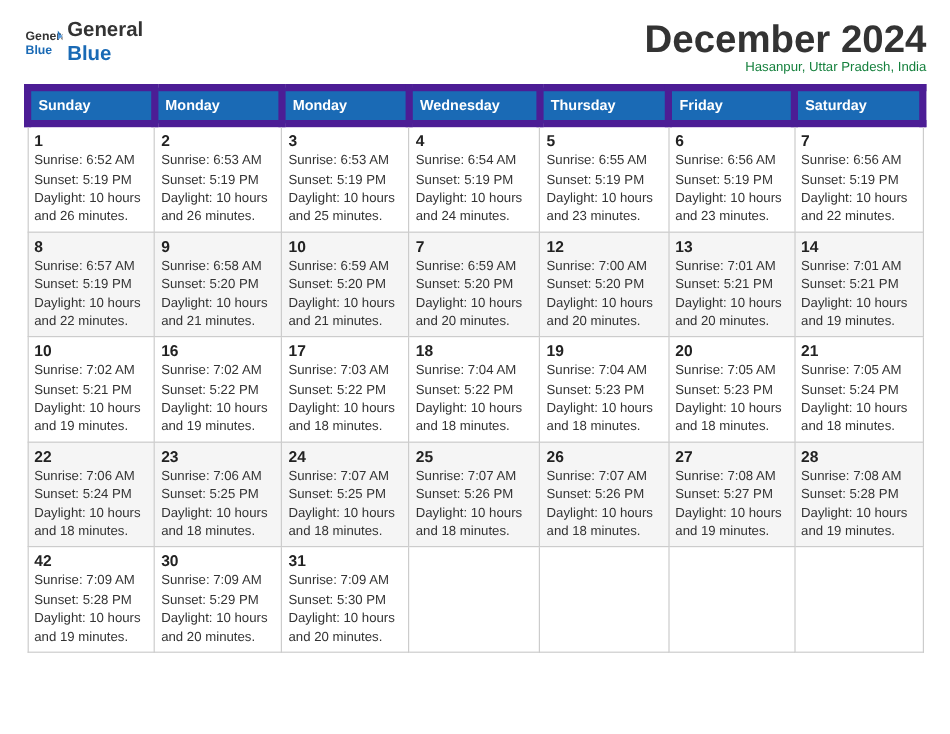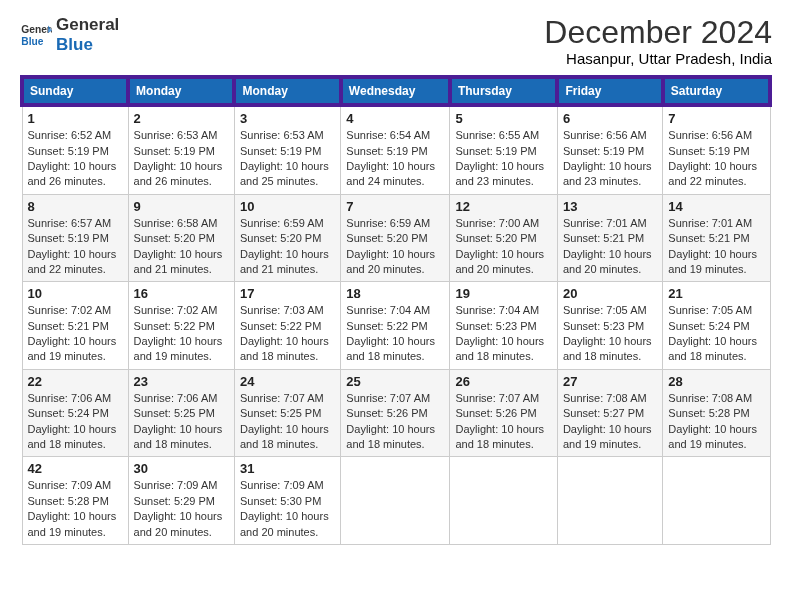--- a/index.html
+++ b/index.html
@@ -27,41 +27,41 @@
     }
     .logo-icon {
       width: 32px;
       height: 32px;
     }
     .title-area {
       text-align: right;
     }
     .main-title {
       font-size: 32px;
-      font-weight: normal;
+      font-weight: bold;
       color: #333;
       line-height: 1.1;
     }
     .subtitle {
-      font-size: 15px;
-      color: #000000;
+      font-size: 11px;
+      color: #15803d;
     }
     .calendar {
       width: 100%;
       border-collapse: collapse;
       font-size: 10.5px;
     }
     .calendar th {
       background-color: #1a6ab5;
       color: #fff;
       text-align: left;
       padding: 5px 6px;
       font-size: 12px;
       font-weight: bold;
-      border: 4px solid #4c1d95;
+      border: 6px solid #4c1d95;
     }
     .calendar td {
       vertical-align: top;
       border: 1px solid #ccc;
       padding: 4px 5px;
       width: 113px;
       height: 80px;
       background: #fff;
     }
     .calendar tr:nth-child(even) td {

